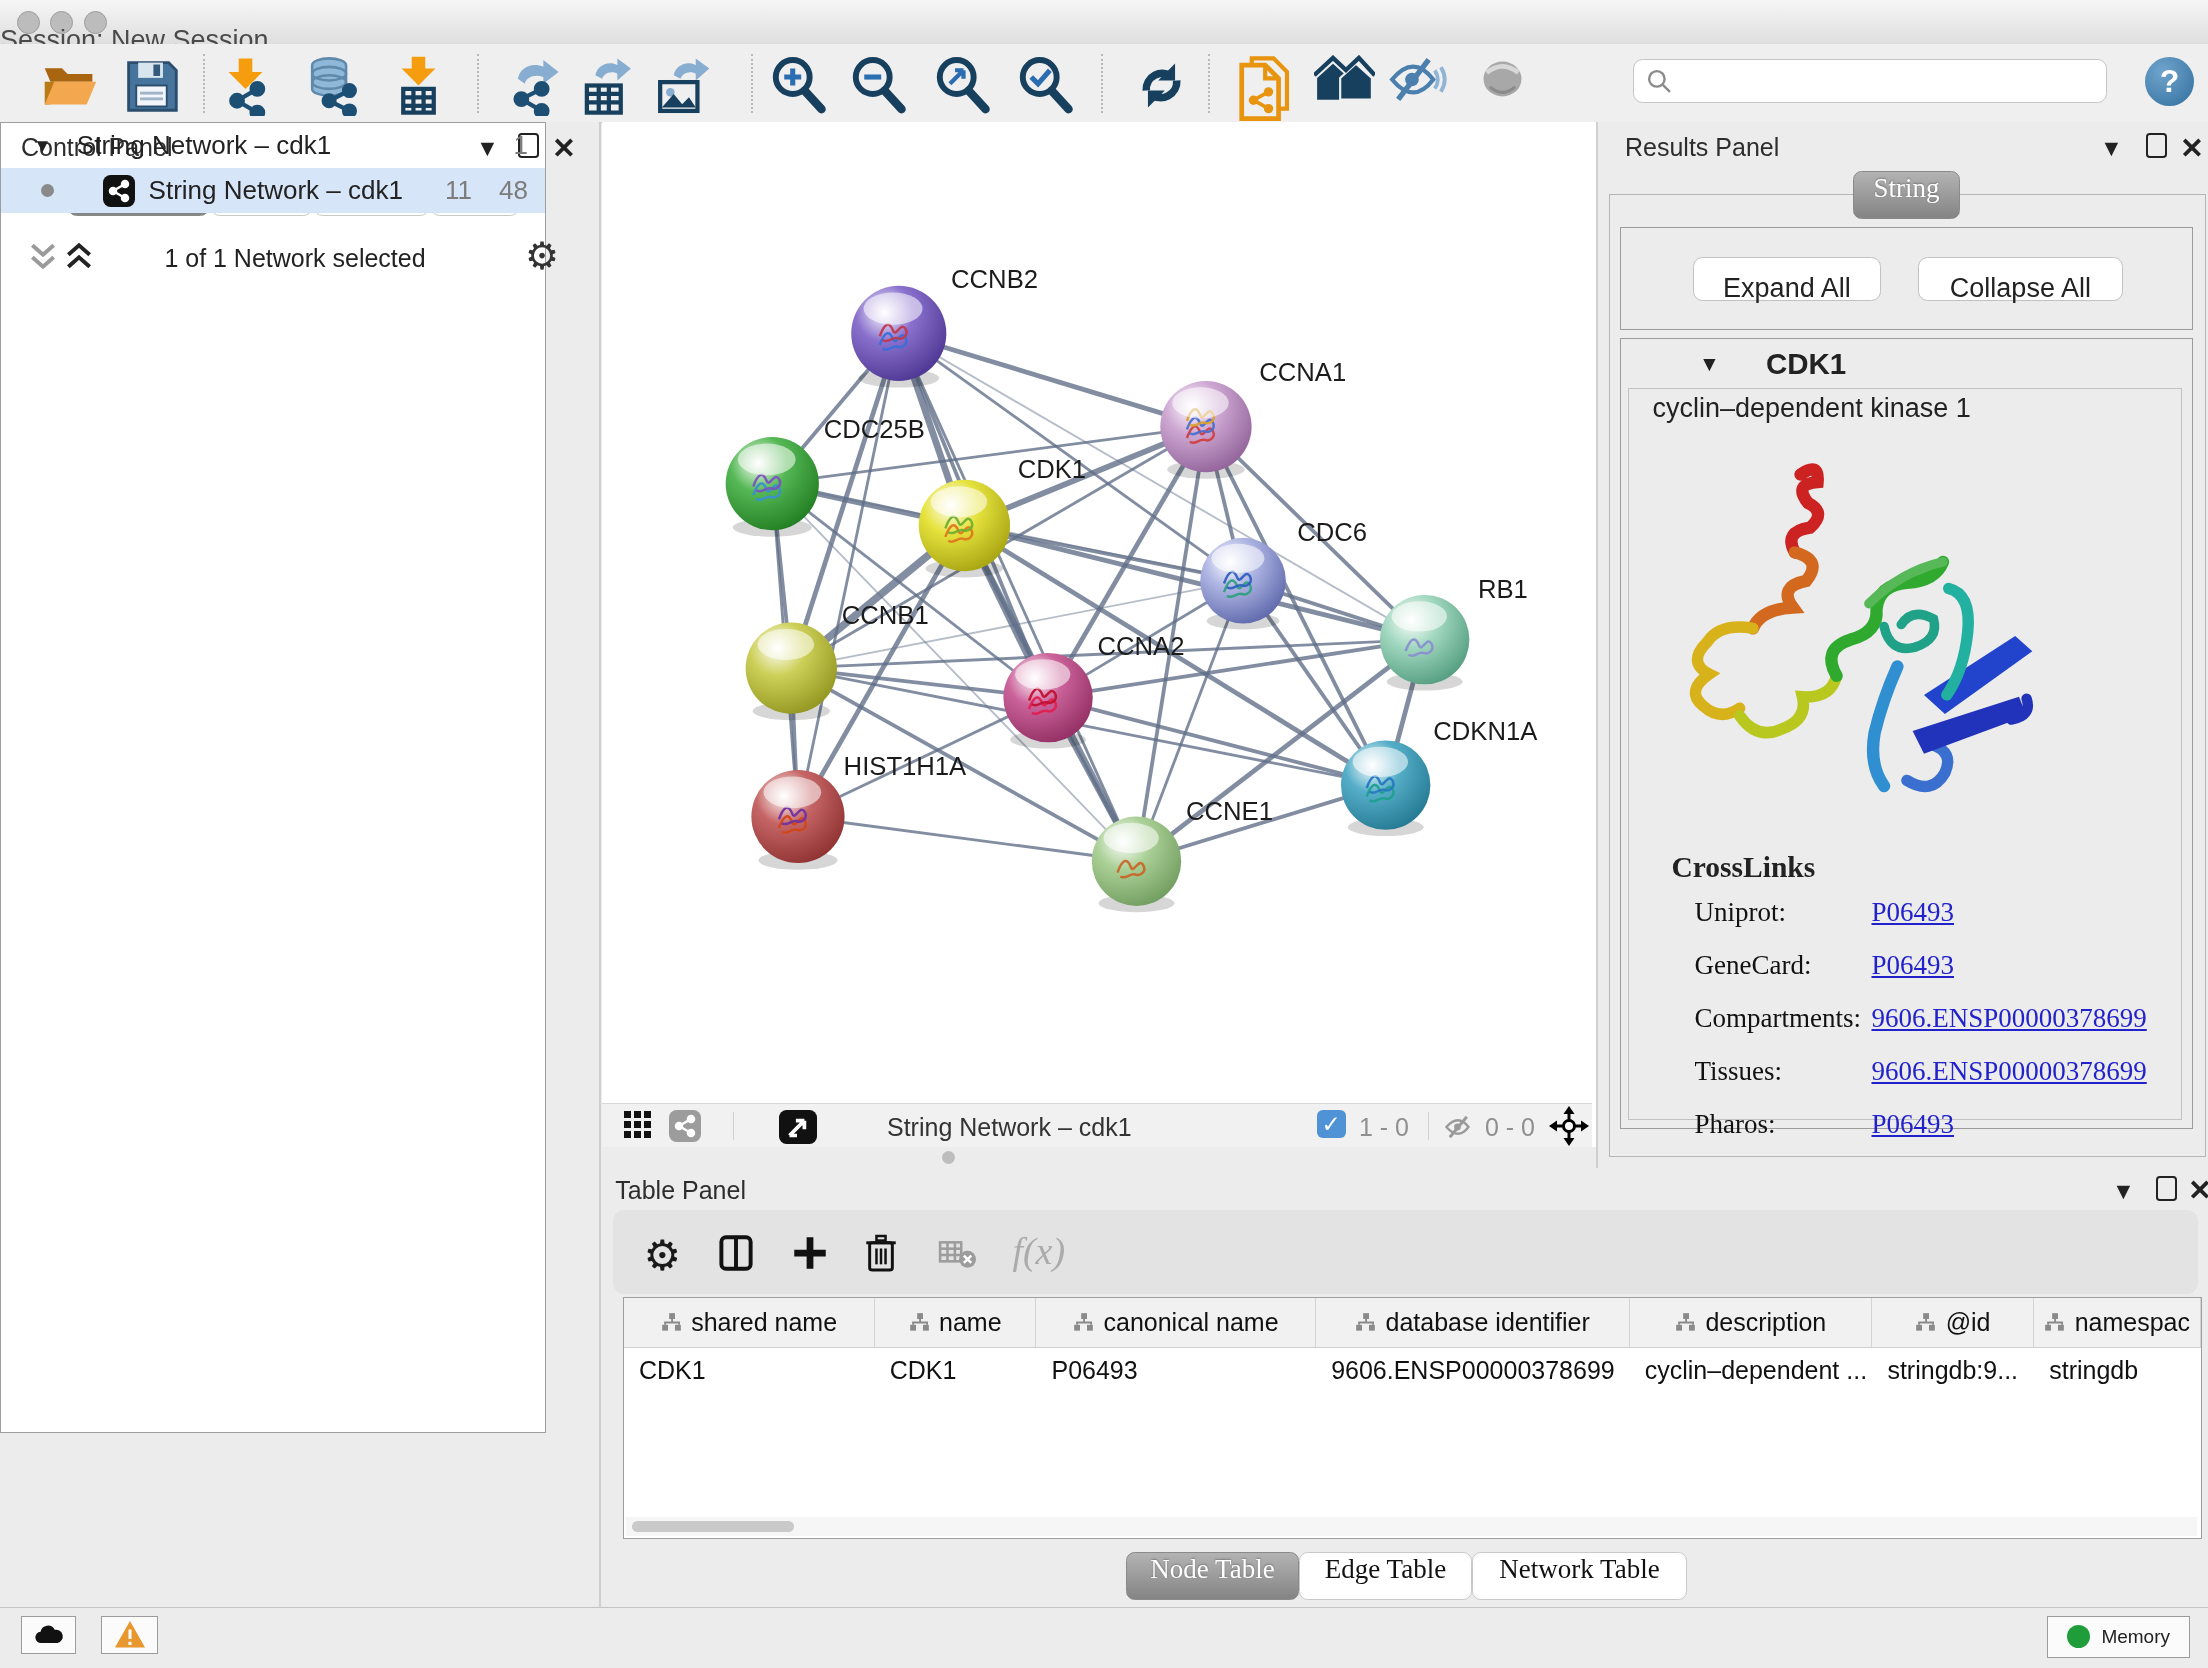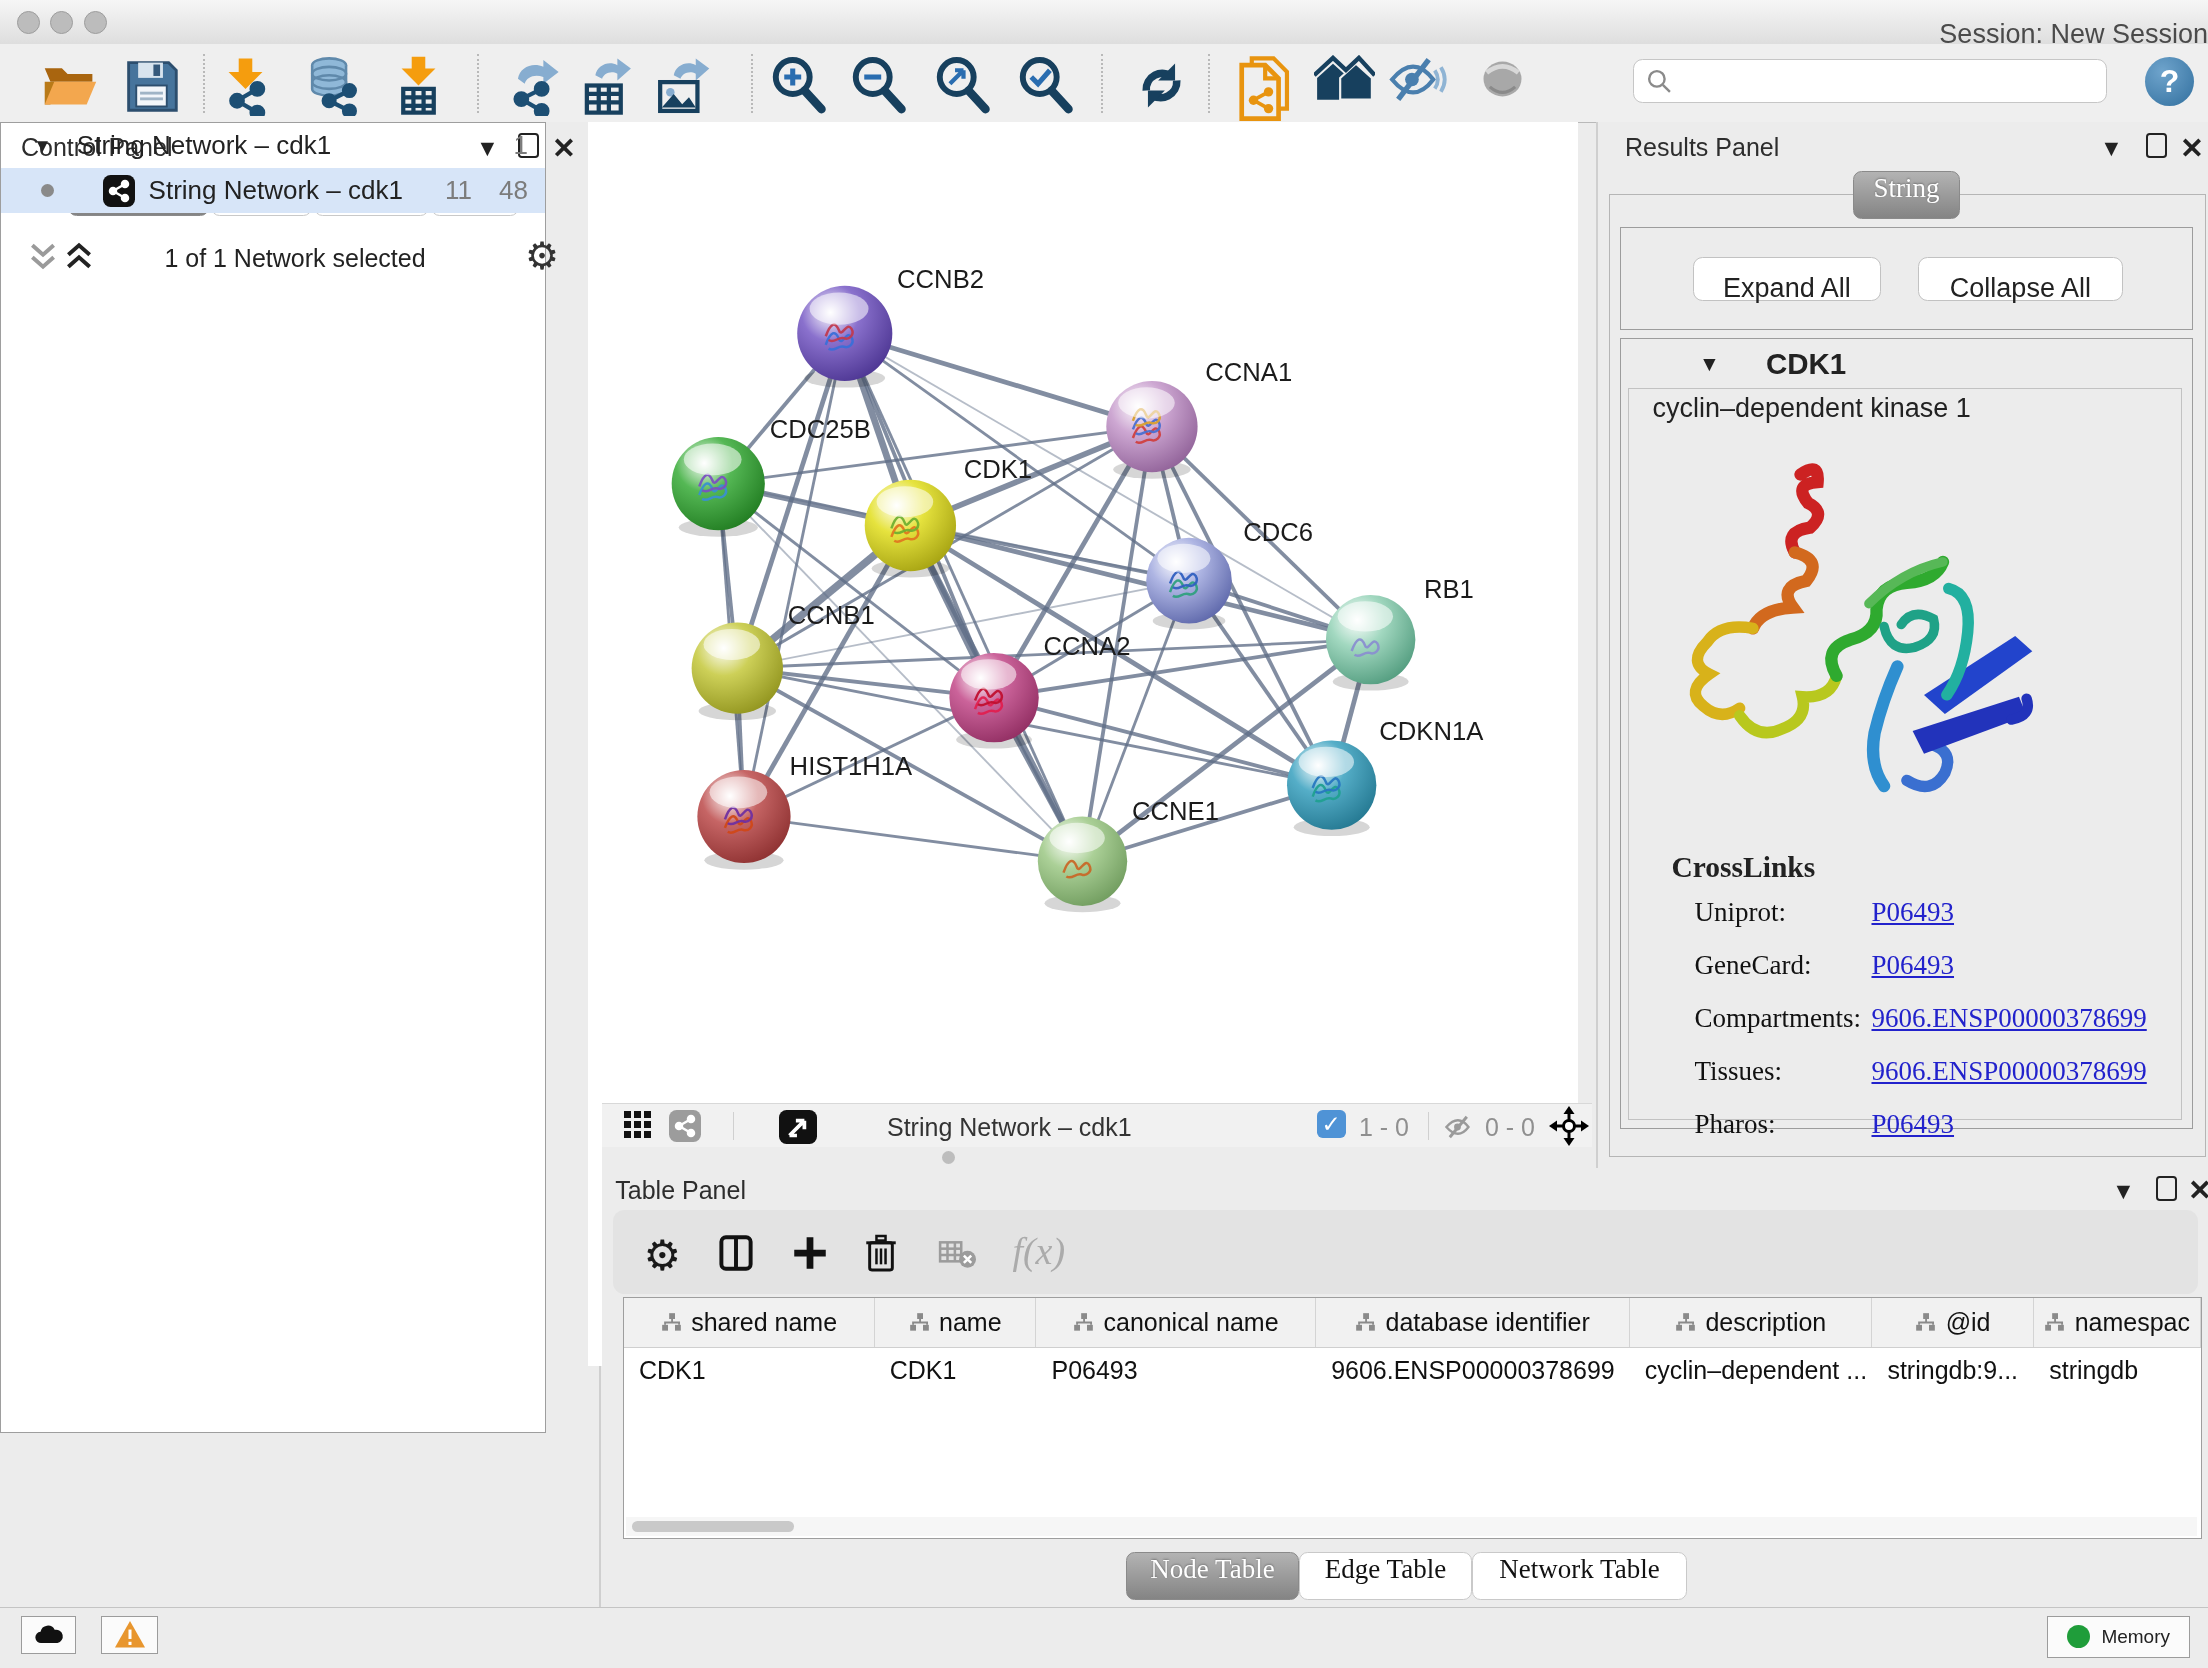--- a/index.html
+++ b/index.html
@@ -4,21 +4,21 @@
 <style>
   html,body{margin:0;padding:0;}
   body{width:2208px;height:1668px;position:relative;background:#ececec;
        font-family:"Liberation Sans",sans-serif;overflow:hidden;color:#222;}
   .abs{position:absolute;}
 
   
   .titlebar{left:0;top:0;width:2208px;height:44px;
     background:linear-gradient(#f6f6f6,#dedede);border-bottom:1.9px solid #b4b4b4;}
   .tlight{width:21px;height:21px;border-radius:50%;background:#bcbcbc;border:1px solid #9d9d9d;top:10.5px;}
-  .wtitle{width:100%;text-align:right;top:19px;font-size:27px;color:#4a4a4a;}
+  .wtitle{width:100%;text-align:left;top:25px;font-size:27px;color:#4a4a4a;}
 
   
   .toolbar{left:0;top:44px;width:2208px;height:78px;background:#efefef;border-bottom:1.9px solid #b9b9b9;}
   .tbicon{top:11.4px;width:61px;height:61px;}
   .tbsep{top:9.5px;width:0;height:59px;border-left:2.9px dotted #b9b9b9;}
   .searchbox{left:1633px;top:15px;width:474px;height:44px;background:#fff;border:1.9px solid #c6c6c6;
     border-radius:9.5px;display:flex;align-items:center;padding-left:11.4px;box-sizing:border-box;}
   .helpbtn{left:2145px;top:13.3px;width:49px;height:49px;border-radius:50%;
     background:radial-gradient(circle at 35% 30%,#6fa4cc,#316f9e);color:#fff;font-weight:bold;
     font-size:32px;text-align:center;line-height:49px;}
@@ -35,21 +35,21 @@
 
   
   .cpanel{left:0;top:122px;width:599px;height:1486px;background:#ececec;border-right:2.9px solid #cfcfcf;}
   .cp-list{left:23px;top:160px;width:546px;height:1311px;background:#fff;border:1.9px solid #9e9e9e;box-sizing:border-box;}
   .treerow{position:relative;height:45px;font-size:26px;display:flex;align-items:center;}
   .treerow.sel{background:#d7e5f8;}
   .sharebadge{width:32px;height:32px;border-radius:7.6px;background:#111;display:inline-block;}
   .cnt{color:#7c7c7c;}
 
   
-  .canvas{left:588px;top:122px;width:990px;height:1244px;background:#fff;}
+  .canvas{left:602px;top:122px;width:990px;height:1244px;background:#fff;padding-left:40px;}
   .netstatus{left:602px;top:1103px;width:990px;height:44px;background:#f1f1f1;
      border-top:1.9px solid #d8d8d8;border-bottom:1.9px solid #cfcfcf;}
   .nsitem{top:5.7px;}
   .nstext{font-size:25px;color:#333;top:8.6px;}
   .nsgray{font-size:25px;color:#8f8f8f;top:8.6px;}
   .checkbadge{width:28.5px;height:28.5px;border-radius:5.7px;background:#4f93d6;color:#fff;font-size:23px;
      text-align:center;line-height:28.5px;}
   .hsplit{left:602px;top:1147px;width:1606px;height:21px;background:#ececec;}
   .splitdot{width:13.3px;height:13.3px;border-radius:50%;background:#bdbdbd;}
 

